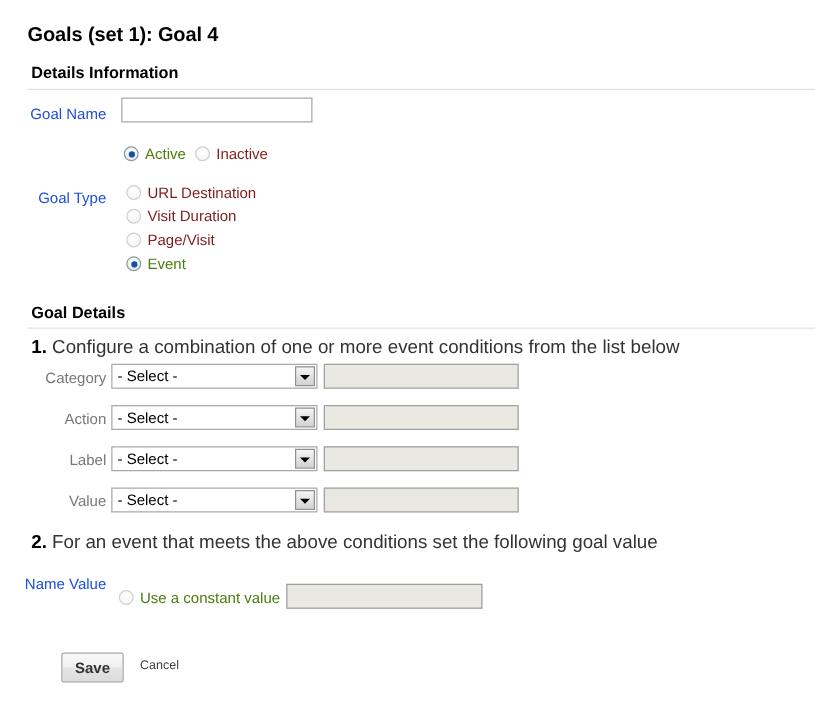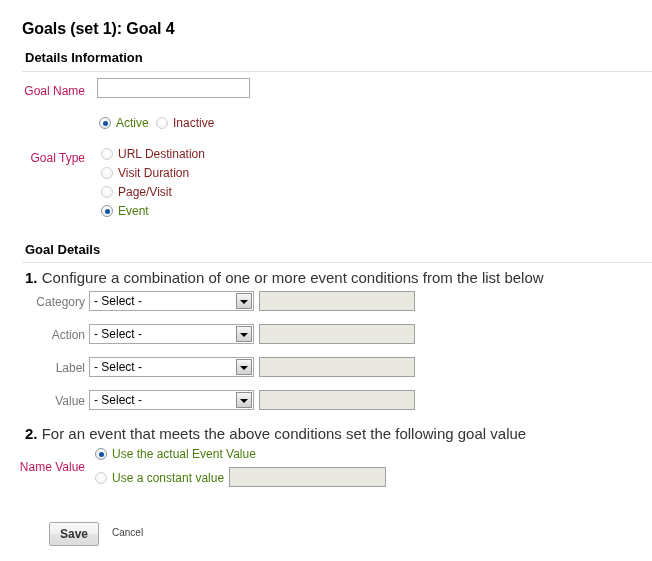--- a/index.html
+++ b/index.html
@@ -53,21 +53,21 @@
     background: #e2e2e2;
     border: 0;
   }
   #rule-general { top: 71px; }
   #rule-details { top: 262px; }
 
   
   .row-label {
     position: absolute;
     text-align: right;
-    color: #be185d;
+    color: #1d4ed8;
     font-size: 12px;
     white-space: nowrap;
   }
 
   
   #label-goal-name {
     left: 0px;
     width: 85px;
     top: 84px;
   }
@@ -349,23 +349,20 @@
       <span class="sel-text">- Select -</span>
       <span class="sel-arrow"></span>
     </div>
     <div class="text-disabled"></div>
   </div>
 
   <div class="step-text" id="step-2"><b>2.</b><span> For an event that meets the above conditions set the following goal value</span></div>
 
   <div class="row-label" id="label-goal-value">Name Value</div>
 
-  <div class="radio-group-item" id="radio-actual-value">
-    <span class="radio checked"></span><span class="radio-text enabled">Use the actual Event Value</span>
-  </div>
   <div class="radio-group-item" id="radio-constant-value">
     <span class="radio disabled"></span><span class="radio-text enabled">Use a constant value</span>
   </div>
   <div id="input-constant-value"></div>
 
   <button id="save-button">Save</button>
   <a id="cancel-link" href="#">Cancel</a>
 
 </div>
 

